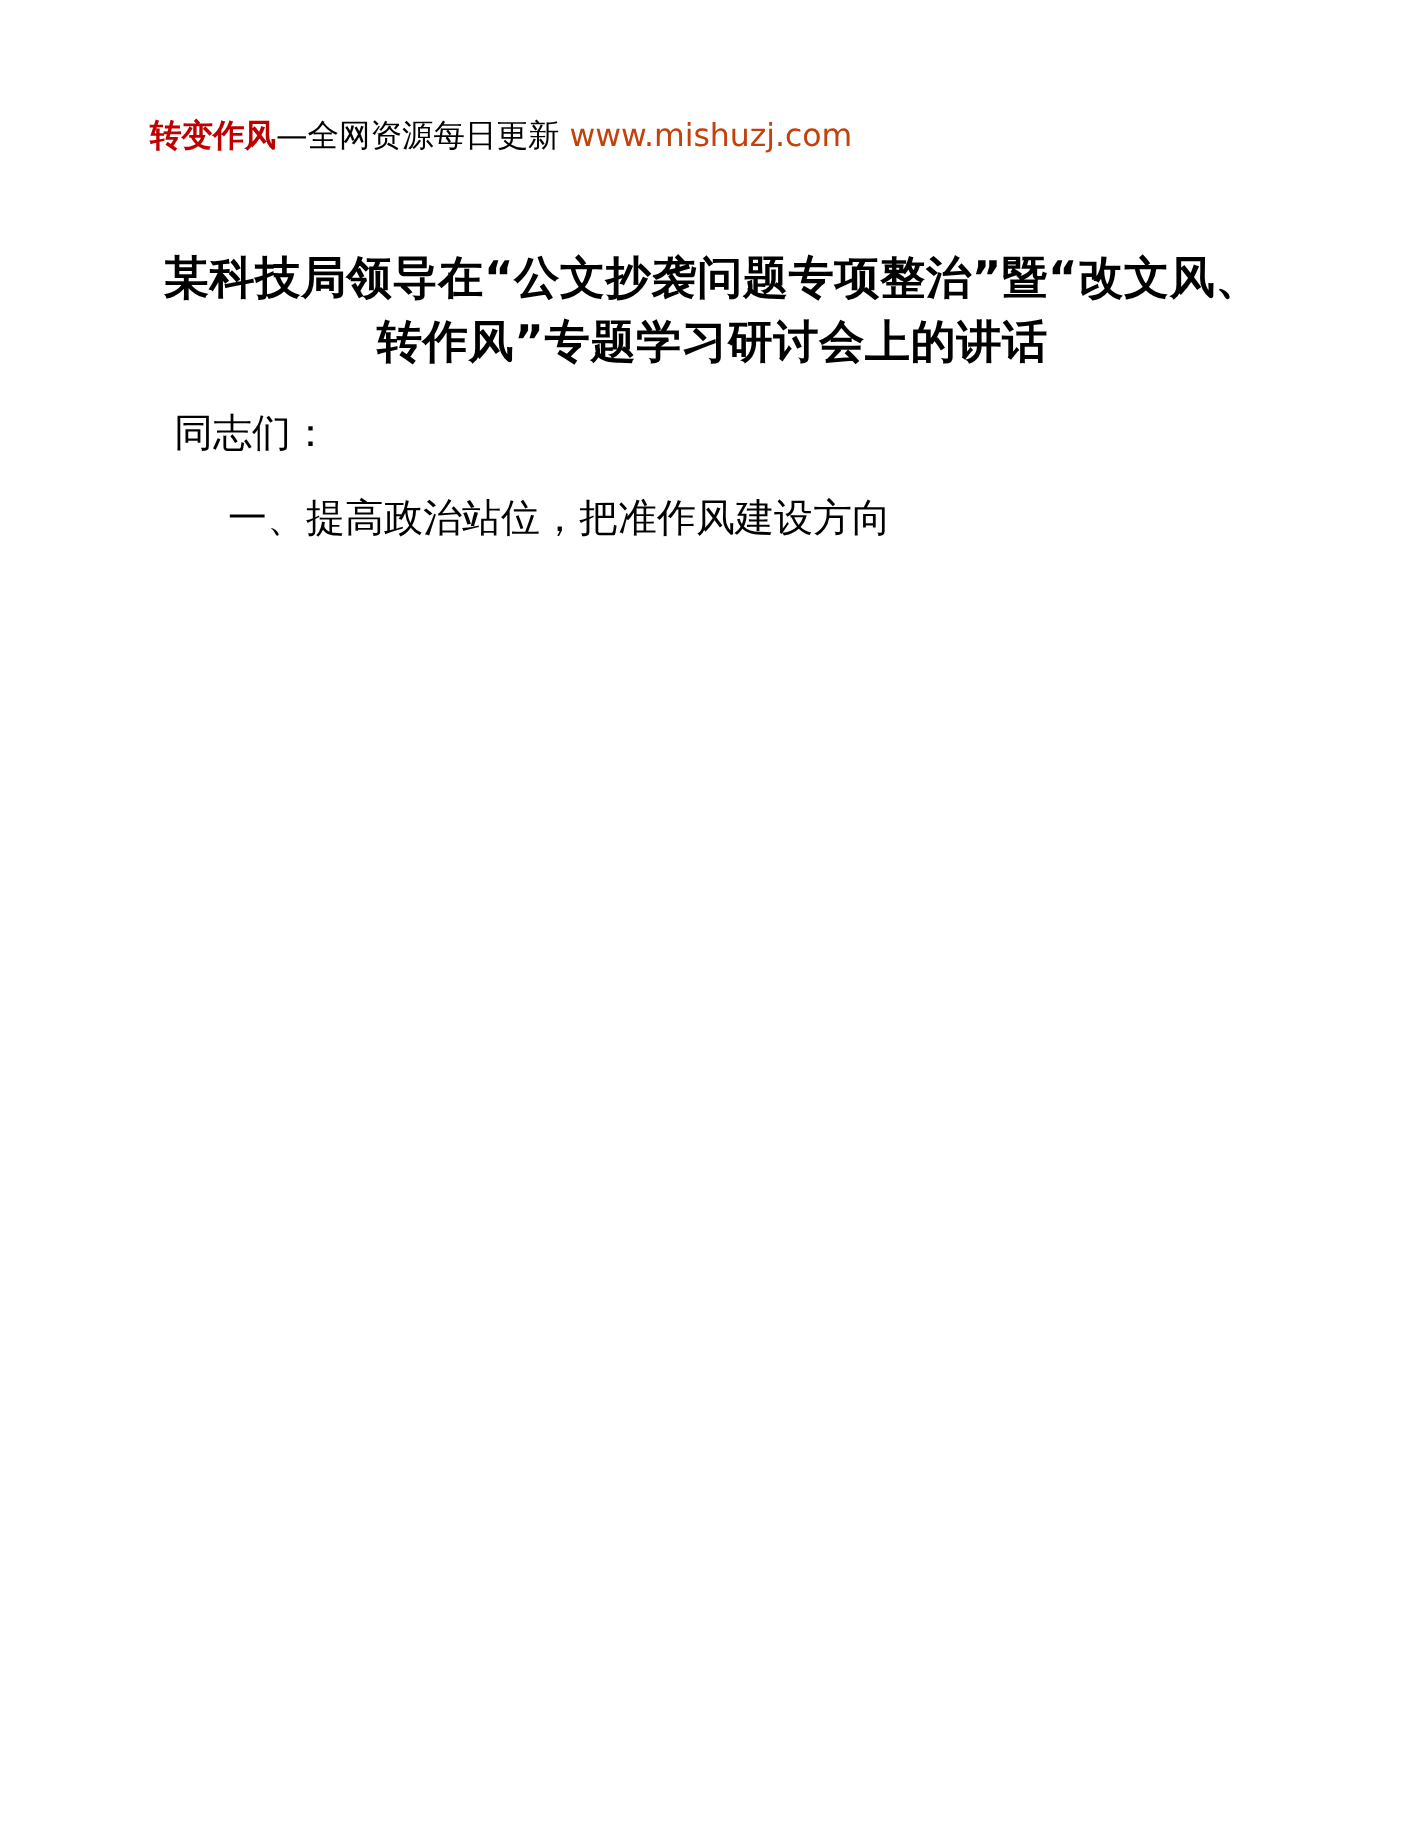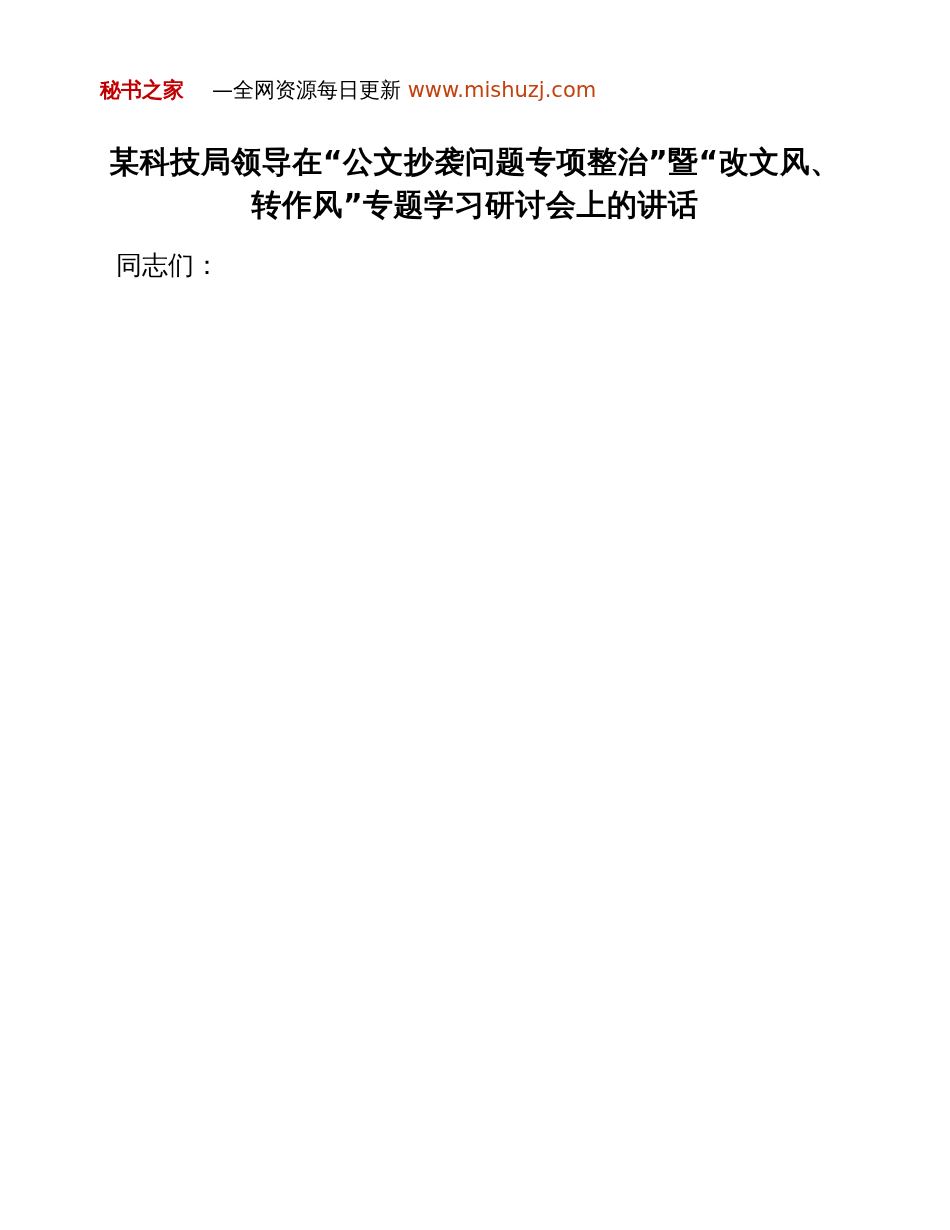--- a/index.html
+++ b/index.html
@@ -28,27 +28,26 @@
     white-space: nowrap;
     letter-spacing: 0px;
   }
   .wm-brand {
     color: #c00000;
     font-weight: bold;
     font-family: "DejaVu Sans", "Liberation Sans", sans-serif;
   }
   .wm-mid {
     color: #000000;
-    margin-left: 28px;
   }
   .wm-url {
     color: #c2410c;
   }
   .doc-title {
-    margin-top: 38px;
+    margin-top: 62px;
     font-size: 30px;
     font-weight: bold;
     line-height: 1.42;
     text-align: center;
     letter-spacing: 0.5px;
     padding: 0 6px;
   }
   .salutation {
     margin-top: 18px;
     font-size: 26px;
@@ -71,23 +70,24 @@
     line-height: 1.62;
     text-indent: 2em;
   }
 </style>
 </head>
 <body>
 
 <div class="page">
 
   <div class="watermark">
-    <span class="wm-brand">秘书之家</span><span class="wm-mid">—全网资源每日更新 </span><span class="wm-url">www.mishuzj.com</span>
+    <span class="wm-brand">转变作风</span><span class="wm-mid">—全网资源每日更新 </span><span class="wm-url">www.mishuzj.com</span>
   </div>
 
   <h1 class="doc-title">某科技局领导在“公文抄袭问题专项整治”暨“改文风、转作风”专题学习研讨会上的讲话</h1>
 
   <div class="salutation">同志们：</div>
 
 
+  <p class="section-head">一、提高政治站位，把准作风建设方向</p>
 
 
 </div>
 
 </body></html>

